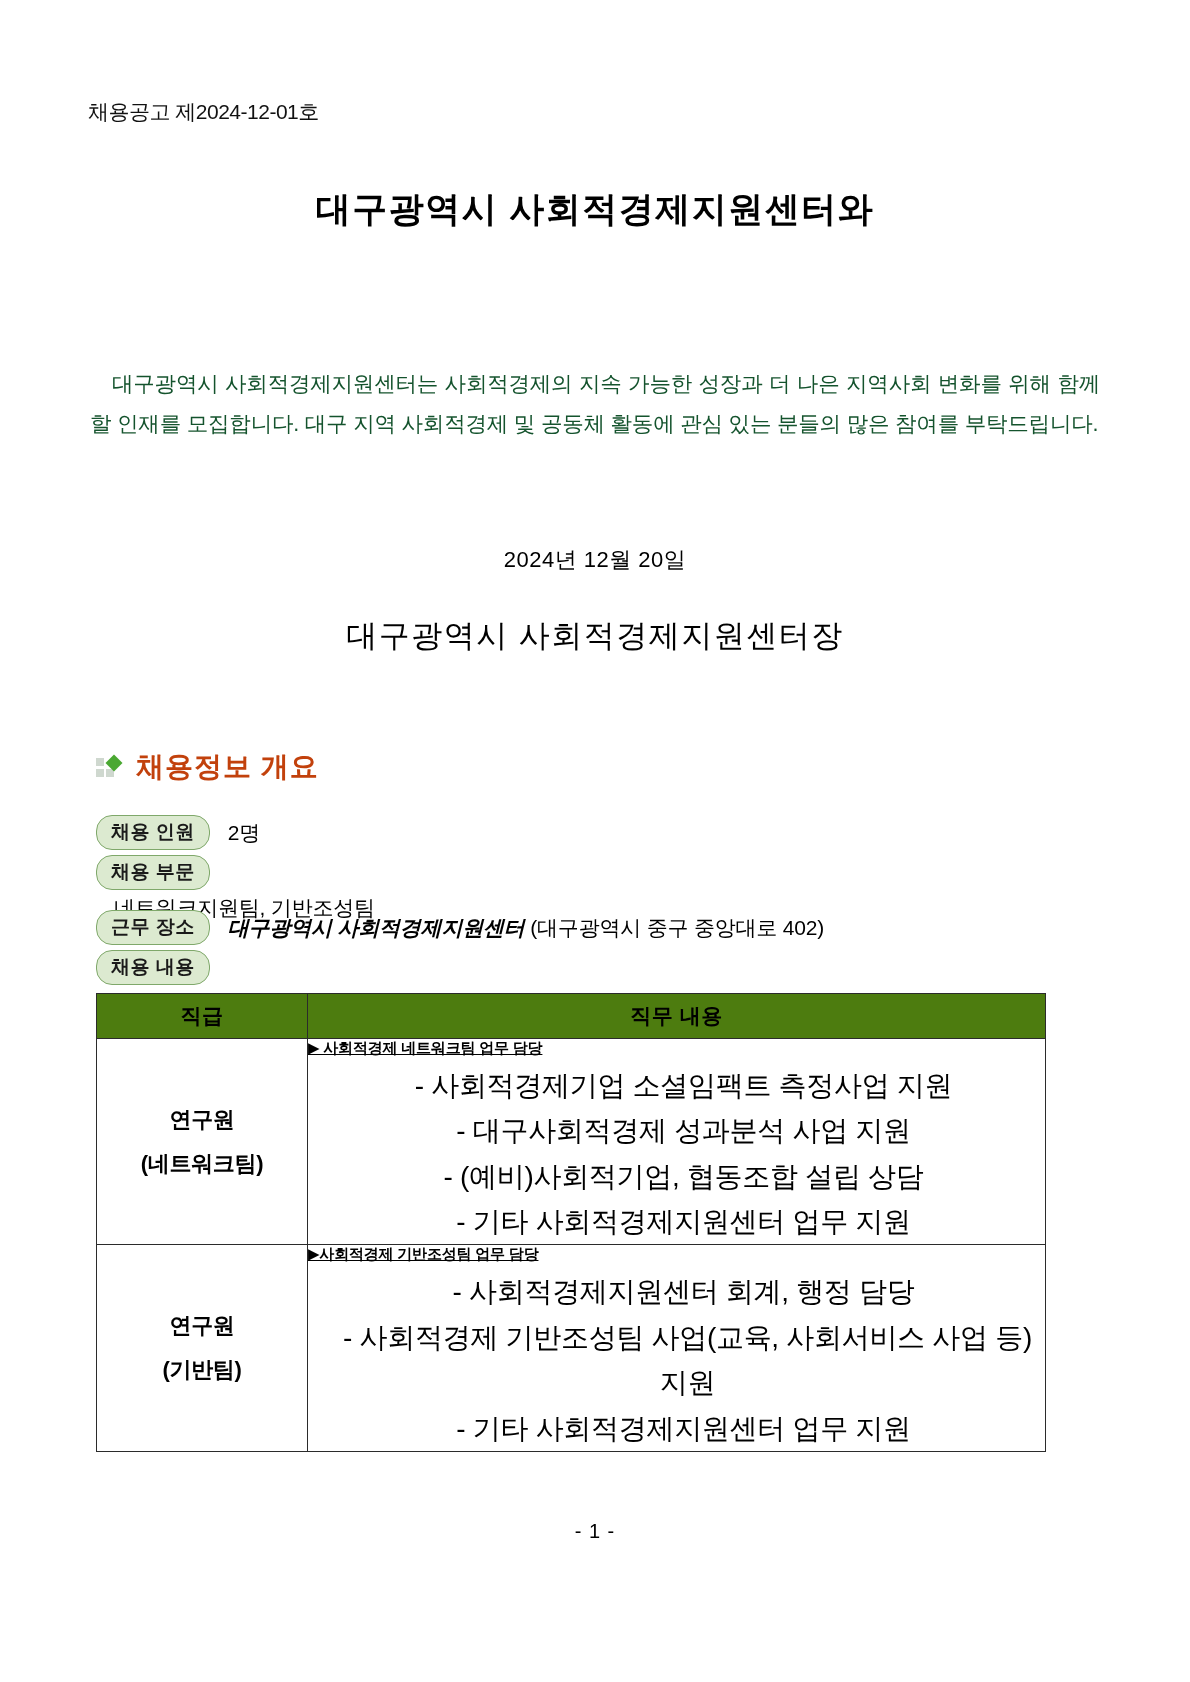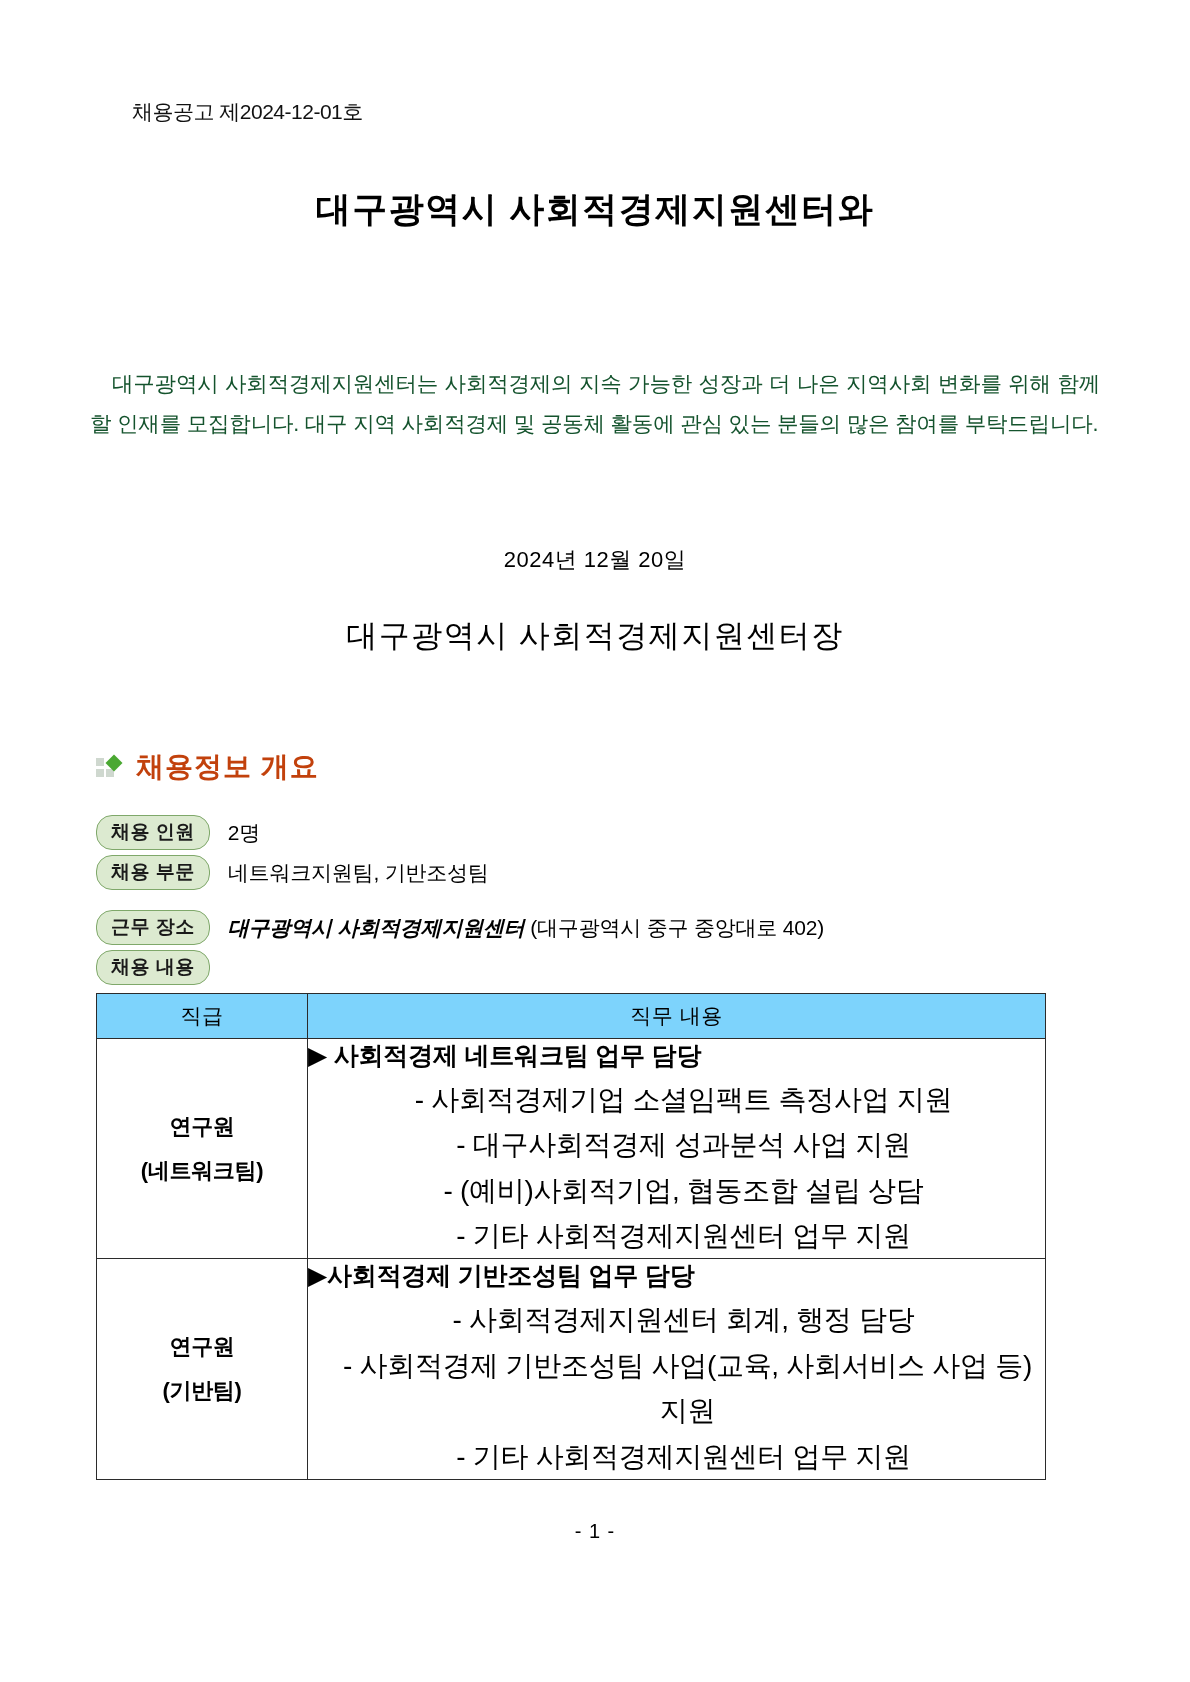--- a/index.html
+++ b/index.html
@@ -29,21 +29,20 @@
     height: 1682px;
   }
 
   .doc-number {
     position: absolute;
     top: 98px;
     left: 0;
     font-size: 21px;
     letter-spacing: -0.5px;
     color: #111;
-    margin-left: 44px;
   }
 
   .title-block {
     position: absolute;
     top: 178px;
     left: 0;
     width: 1014px;
     text-align: center;
   }
   .title-line {
@@ -146,60 +145,61 @@
   .field-value {
     font-size: 21px;
     margin-left: 18px;
     padding-top: 4px;
     letter-spacing: -0.2px;
   }
   .field-value b { font-weight: bold; font-style: italic; }
   .field-value .paren { font-weight: normal; margin-top: 40px; }
 
   #row-count { top: 815px; left: 8px; }
-  #row-dept  { top: 855px; left: 8px; }
+  #row-dept  { top: 855px; left: 8px; flex-direction: column; }
   #row-place { top: 910px; left: 8px; }
   #row-content { top: 950px; left: 8px; align-items: center; }
 
   table.duty {
     position: absolute;
     top: 993px;
     left: 8px;
     width: 950px;
     border-collapse: collapse;
     table-layout: fixed;
   }
   table.duty th, table.duty td {
     border: 1.3px solid #2b2b2b;
     vertical-align: middle;
     padding: 0;
   }
   table.duty thead th {
-    background: #7dd3fc;
+    background: #4d7c0f;
     font-size: 21px;
-    font-weight: normal;
+    font-weight: bold;
     height: 44px;
     letter-spacing: 0.5px;
   }
   .col-grade { width: 210px; }
   td.grade {
     text-align: center;
     font-size: 22px;
     font-weight: bold;
     line-height: 2.0;
     letter-spacing: -0.3px;
   }
   td.duty-cell {
     padding: 10px 10px 12px 14px;
   }
   .duty-head {
-    font-size: 25px;
+    font-size: 15px;
     font-weight: bold;
     letter-spacing: -0.2px;
     margin-bottom: 5px;
+    text-decoration: underline;
   }
   .duty-item {
     font-size: 28px;
     letter-spacing: -0.3px;
     line-height: 1.62;
     padding-left: 14px;
     text-align: center;
   }
   .duty-item.ind { padding-left: 22px; }
 

